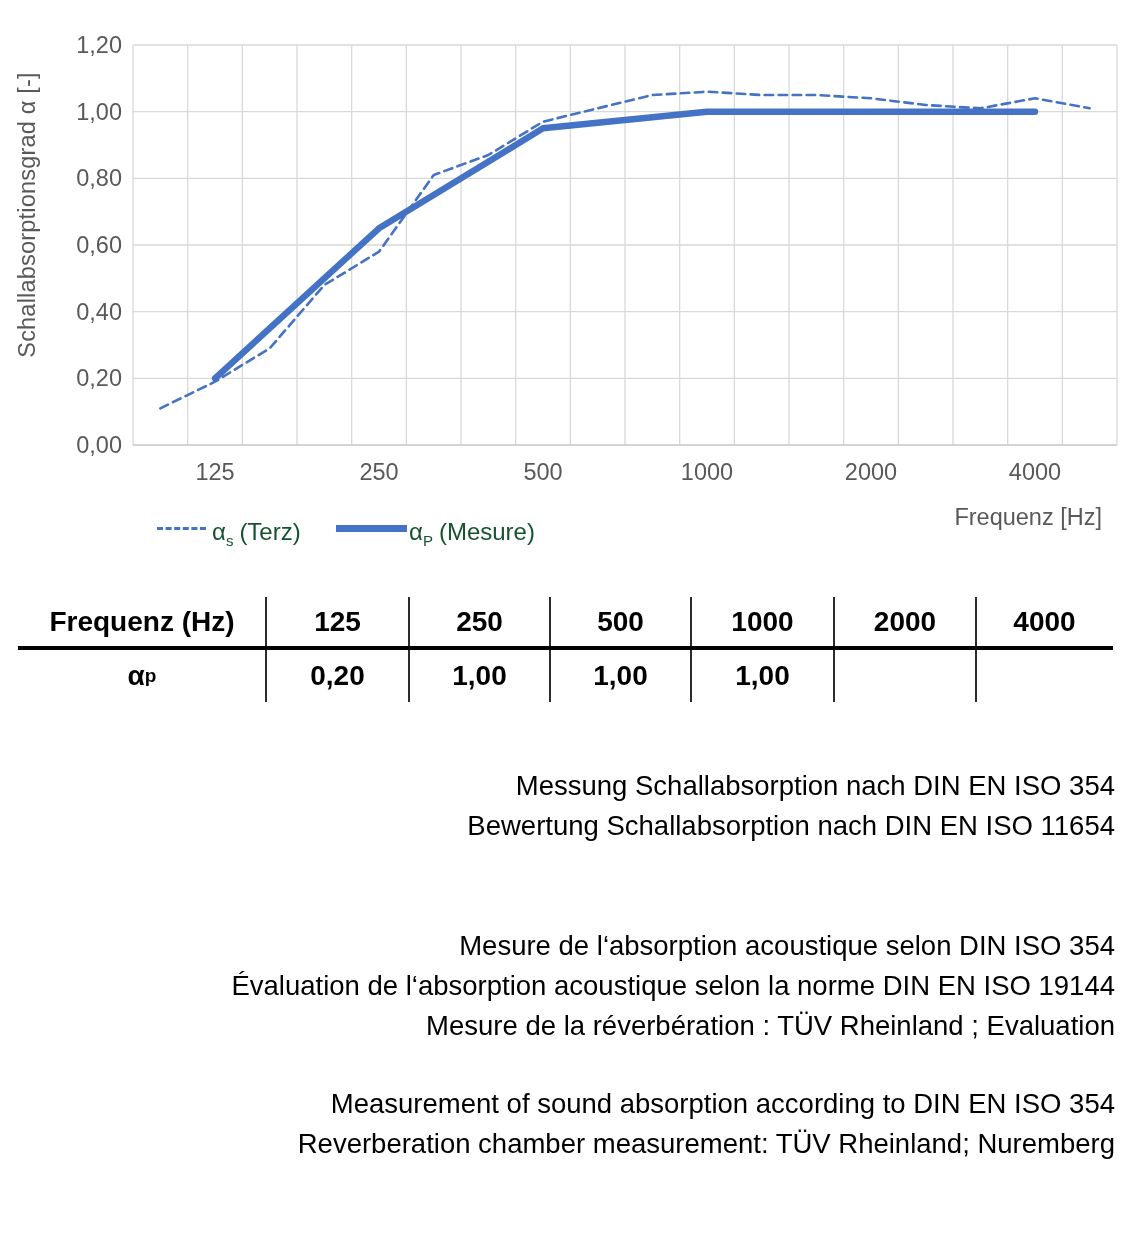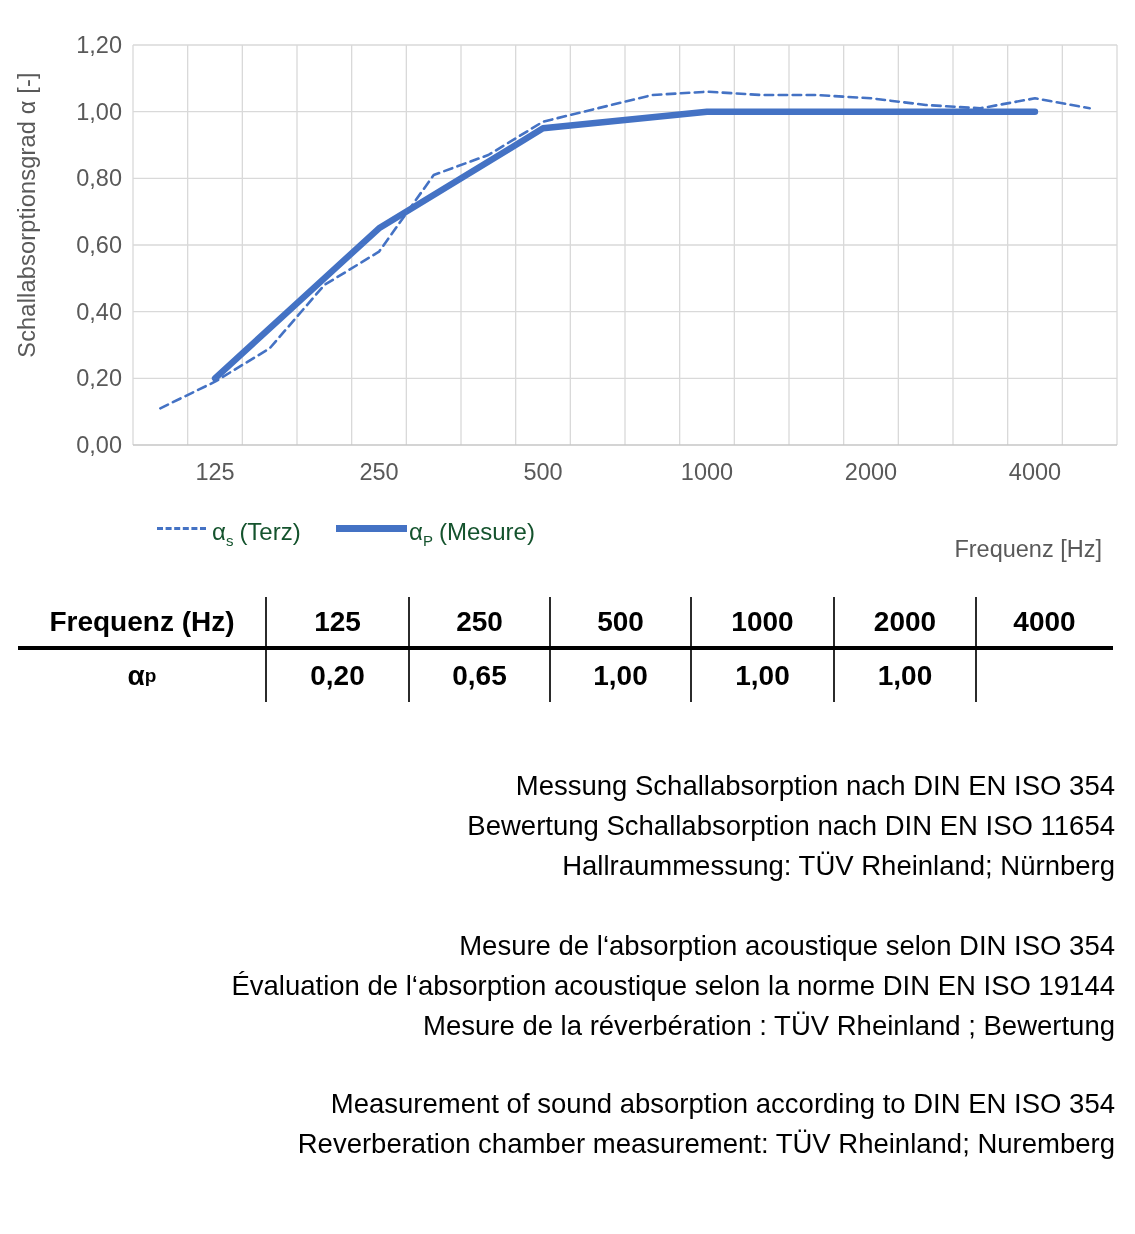--- a/index.html
+++ b/index.html
@@ -10,21 +10,21 @@
   
   #chart-svg { position:absolute; left:0; top:0; }
   #chart-svg text { font-family:"Liberation Sans", sans-serif; }
   .y-title {
     position:absolute; left:27px; top:215px;
     transform:translate(-50%,-50%) rotate(-90deg);
     font-size:23.5px; color:#595959; white-space:nowrap; letter-spacing:.2px;
   }
   .x-title {
     position:absolute; top:504px; right:33px;
-    font-size:23.5px; color:#595959; white-space:nowrap;margin-top:32px;
+    font-size:23.5px; color:#595959; white-space:nowrap;
   }
   
   .legend { position:absolute; left:0; top:0; width:1135px; height:0; }
   .legend-label { position:absolute; top:518px; font-size:24px; color:#14532d; white-space:nowrap; }
   .legend-label sub { font-size:15px; }
   .legend-label .lg { margin-left:6px; }
   .sample-dashed { position:absolute; left:157px; top:527px; width:49px; border-top:3px dashed #4472C4; }
   .sample-solid  { position:absolute; left:336px; top:525px; width:71px; height:7px; background:#4472C4; }
   
   .abs-table {
@@ -107,42 +107,40 @@
     <div class="cell">500</div>
     <div class="cell">1000</div>
     <div class="cell">2000</div>
     <div class="cell">4000</div>
 
     <div class="cell">
         <span>α</span>
         <sub>p</sub>
       </div>
     <div class="cell">0,20</div>
-    <div class="cell">0,65</div>
     <div class="cell">1,00</div>
     <div class="cell">1,00</div>
     <div class="cell">1,00</div>
 
     <span class="tv" style="left:247px"></span>
     <span class="tv" style="left:390px"></span>
     <span class="tv" style="left:531px"></span>
     <span class="tv" style="left:672px"></span>
     <span class="tv" style="left:815px"></span>
     <span class="tv" style="left:957px"></span>
     <span class="th-divider"></span>
   </div>
 
   <div class="note note-de">
     <div>Messung Schallabsorption nach DIN EN ISO 354</div>
     <div>Bewertung Schallabsorption nach DIN EN ISO 11654</div>
-    <div>Hallraummessung: TÜV Rheinland; Nürnberg</div>
   </div>
   <div class="note note-fr">
     <div>Mesure de l‘absorption acoustique selon DIN ISO 354</div>
     <div>Évaluation de l‘absorption acoustique selon la norme DIN EN ISO 19144</div>
-    <div>Mesure de la réverbération : TÜV Rheinland ; Bewertung</div>
+    <div>Mesure de la réverbération : TÜV Rheinland ; Evaluation</div>
   </div>
   <div class="note note-en">
     <div>Measurement of sound absorption according to DIN EN ISO 354</div>
     <div>Reverberation chamber measurement: TÜV Rheinland; Nuremberg</div>
   </div>
 
 </div>
 
 </body></html>

